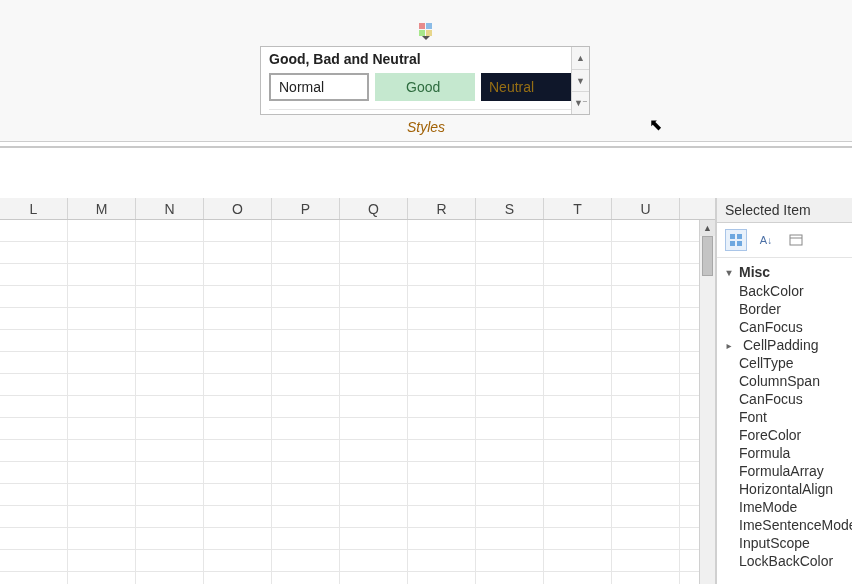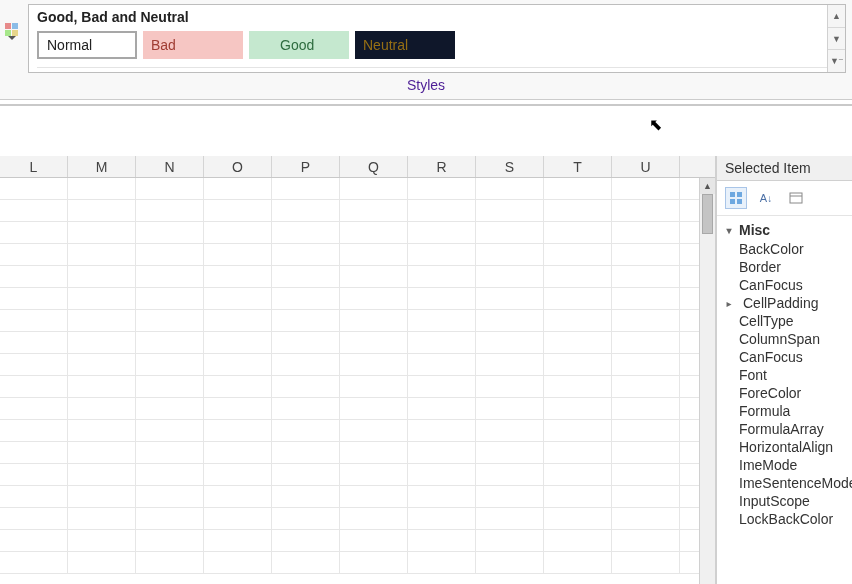--- a/index.html
+++ b/index.html
@@ -12,21 +12,22 @@
     width: 852px; height: 584px;
     overflow: hidden;
   }
   .ribbon-region {
     background: #f8f8f8;
     border-bottom: 1px solid #ccc;
     padding: 0 0 2px 0;
   }
   .ribbon-inner {
     display: flex;
-    align-items: flex-start;
+    align-items: center;
+    flex-direction: column;
   }
   .style-picker-icon {
     display: inline-flex;
     align-items: center;
     padding: 22px 4px 0 4px;
   }
   .styles-gallery-wrap {
     flex: 1;
     margin: 4px 6px 0 4px;
     border: 1px solid #bdbdbd;
@@ -91,23 +92,24 @@
     background: #0f172a;
     color: #956e14;
   }
   .gallery-divider {
     margin: 0 8px 4px 8px;
     border-top: 1px solid #e4e4e4;
     padding-right: 24px;
   }
   .ribbon-group-label {
     text-align: center;
-    color: #4c1d95;
+    color: #a16207;
     font-size: 14px;
     padding: 4px 0 4px 0;
+    font-style: italic;
   }
   .separator-bar {
     height: 2px;
     background: #e6e6e6;
     border-top: 1px solid #c9c9c9;
     border-bottom: 1px solid #c9c9c9;
     margin-top: 4px;
   }
   .workspace {
     display: flex;
@@ -251,21 +253,20 @@
         <rect x="8" y="1" width="6" height="6" fill="#8bbce7"></rect>
         <rect x="1" y="8" width="6" height="6" fill="#a7e78b"></rect>
         <rect x="8" y="8" width="6" height="6" fill="#e7d68b"></rect>
         <polygon points="4,17 8,21 12,17" fill="#555" transform="translate(0,-3)"></polygon>
       </svg>
     </div>
     <div class="styles-gallery-wrap">
       <div class="gallery-heading">Good, Bad and Neutral</div>
       <div class="gallery-chips">
         <div class="chip chip-normal">Normal</div>
-        <div class="chip chip-bad">Bad</div>
         <div class="chip chip-good">Good</div>
         <div class="chip chip-neutral">Neutral</div>
       </div>
       <div class="gallery-divider"></div>
       <div class="gallery-scroll-btns">
         <div>▲</div>
         <div>▼</div>
         <div>▼<span style="position:relative;top:-6px;font-size:7px;">_</span></div>
       </div>
     </div>

